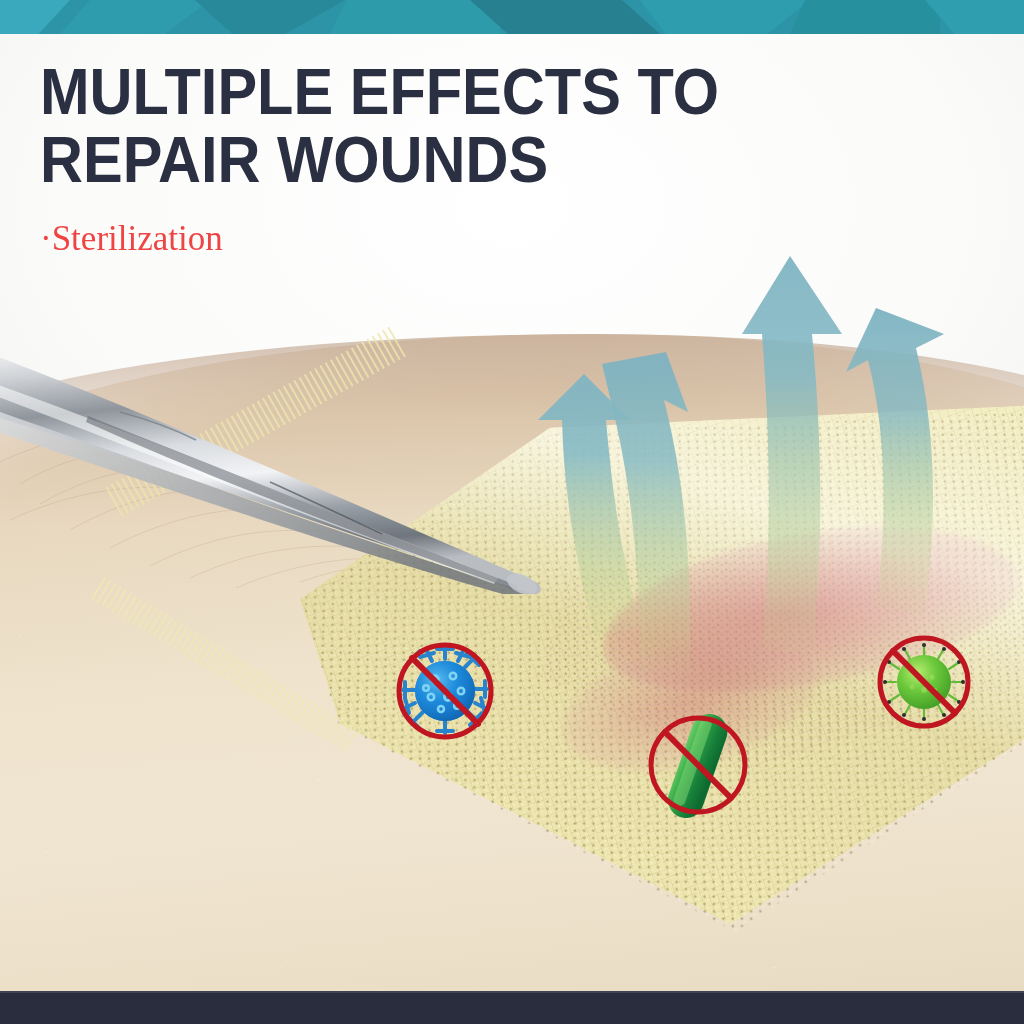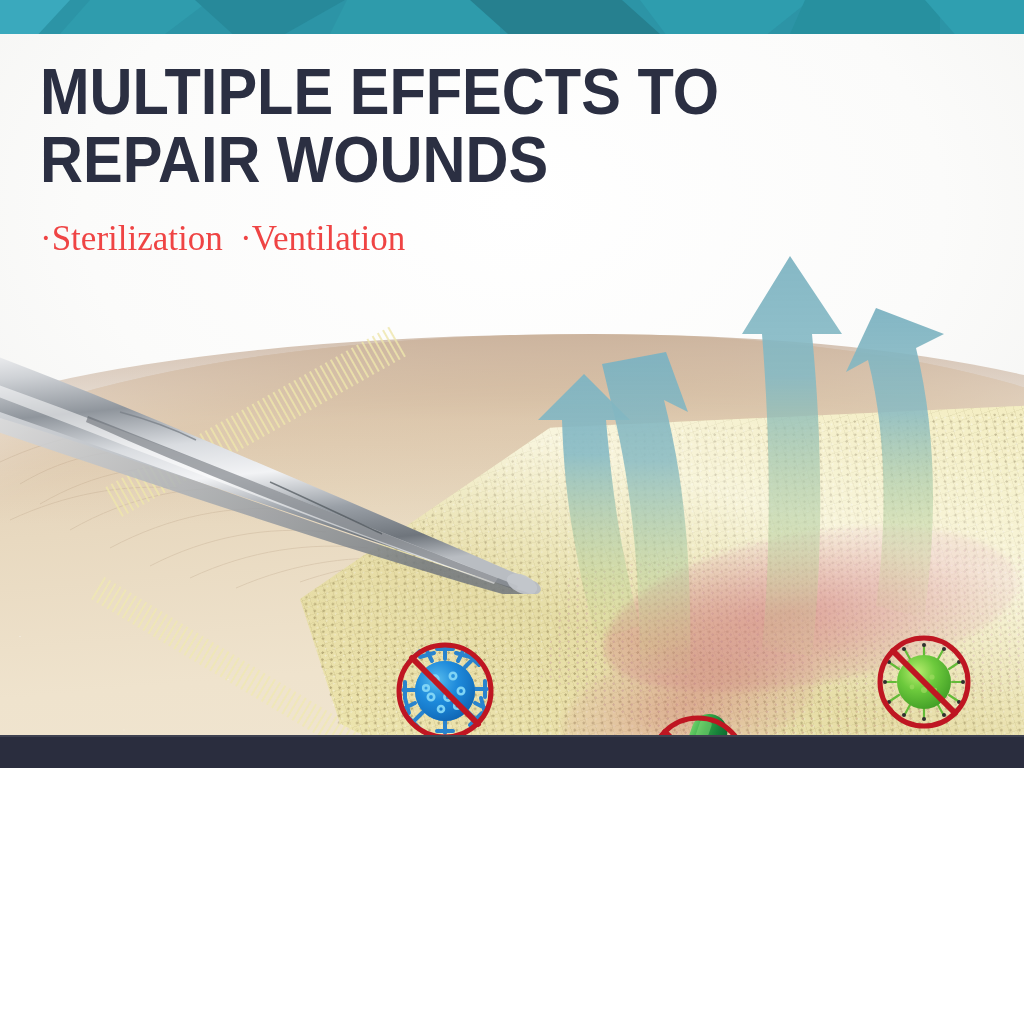--- a/index.html
+++ b/index.html
@@ -7,21 +7,21 @@
     margin: 0;
     padding: 0;
     background: #ffffff;
   }
   body {
     font-family: "Liberation Sans", sans-serif;
   }
   #poster {
     position: relative;
     width: 1024px;
-    height: 768px;
+    height: 1024px;
     overflow: hidden;
     background: #ffffff;
   }
 
   
   .top-band {
     position: absolute;
     left: 0; top: 0;
     width: 1024px; height: 34px;
     background: #2c94a6;
@@ -578,18 +578,17 @@
 
   </div>
 
   <div class="headline">
     <div class="line">MULTIPLE EFFECTS TO</div>
     <div class="line">REPAIR WOUNDS</div>
   </div>
 
   <div class="bullets">
     <div class="bullet">·Sterilization</div>
-    <div class="bullet">·Ventilation</div>
   </div>
 
   <div class="bottom-band"></div>
 
 </div>
 
 </body></html>

